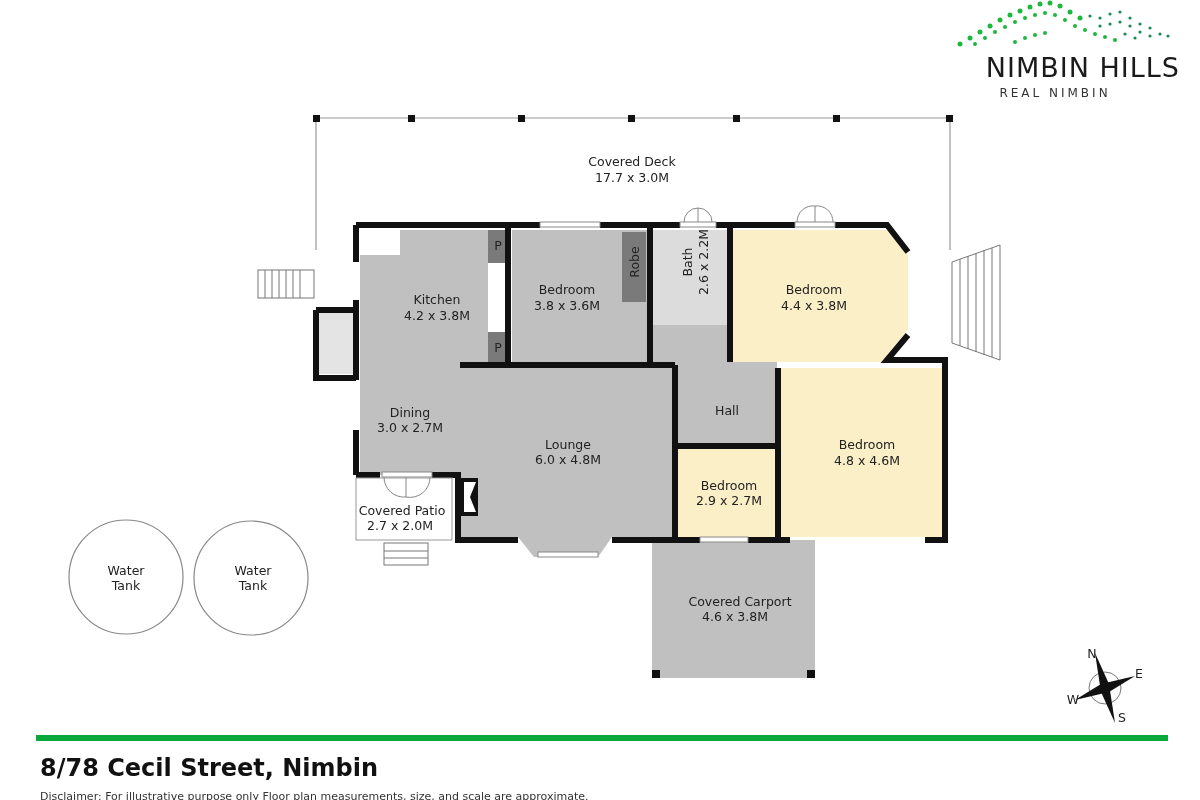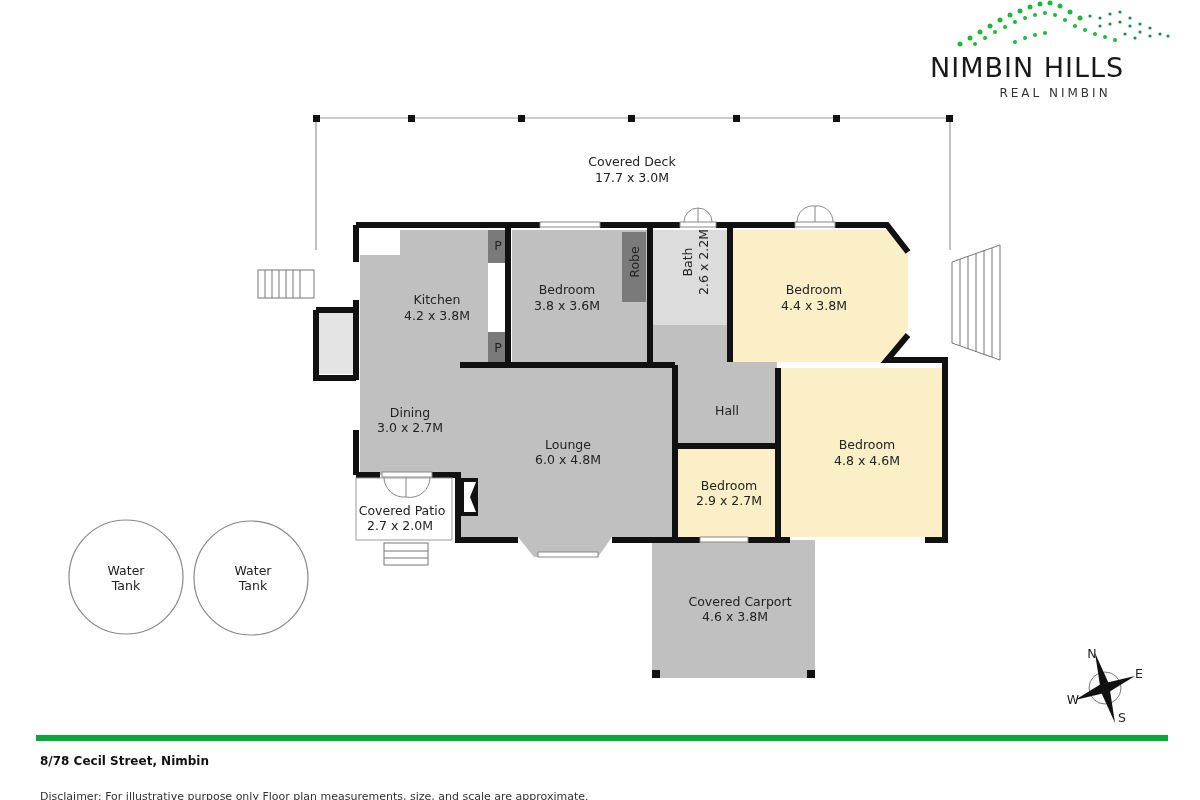--- a/index.html
+++ b/index.html
@@ -1,23 +1,23 @@
 <!DOCTYPE html>
 <html><head>
 <meta charset="utf-8">
 <style>
   html,body{margin:0;padding:0;background:#fff;}
   body{width:1200px;height:800px;position:relative;overflow:hidden;font-family:"DejaVu Sans","Liberation Sans",sans-serif;}
   #plan{position:absolute;left:0;top:0;width:1200px;height:800px;}
   .lbl{font-family:"DejaVu Sans",sans-serif;font-size:12.5px;fill:#222;text-anchor:middle;}
   .logo{position:absolute;left:930px;top:0;width:250px;height:105px;}
-  .logo-main{position:absolute;left:0;top:52px;width:250px;text-align:left;font-family:"DejaVu Sans",sans-serif;font-size:27px;letter-spacing:1px;color:#1a1a1a;}
+  .logo-main{position:absolute;left:0;top:52px;width:250px;text-align:right;font-family:"DejaVu Sans",sans-serif;font-size:27px;letter-spacing:1px;color:#1a1a1a;}
   .logo-sub{position:absolute;left:0;top:86px;width:250px;text-align:center;font-family:"DejaVu Sans",sans-serif;font-size:12px;letter-spacing:3px;color:#333;}
   .bar{position:absolute;left:36px;top:735px;width:1132px;height:6px;background:#0aa83a;}
-  .addr{position:absolute;left:40px;top:754px;font-family:"DejaVu Sans",sans-serif;font-weight:bold;font-size:12px;color:#111;}
+  .addr{position:absolute;left:40px;top:754px;font-family:"DejaVu Sans",sans-serif;font-weight:bold;font-size:24px;color:#111;}
   .disc{position:absolute;left:40px;top:790px;font-family:"DejaVu Sans",sans-serif;font-size:11px;color:#333;white-space:nowrap;}
 </style>
 </head>
 <body>
 
 <div class="logo">
   <svg width="250" height="55" style="position:absolute;left:0;top:0">
     <g fill="#1cb83c">
       <circle cx="30" cy="44" r="2.5"></circle>
         <circle cx="40" cy="38" r="2.5"></circle>

